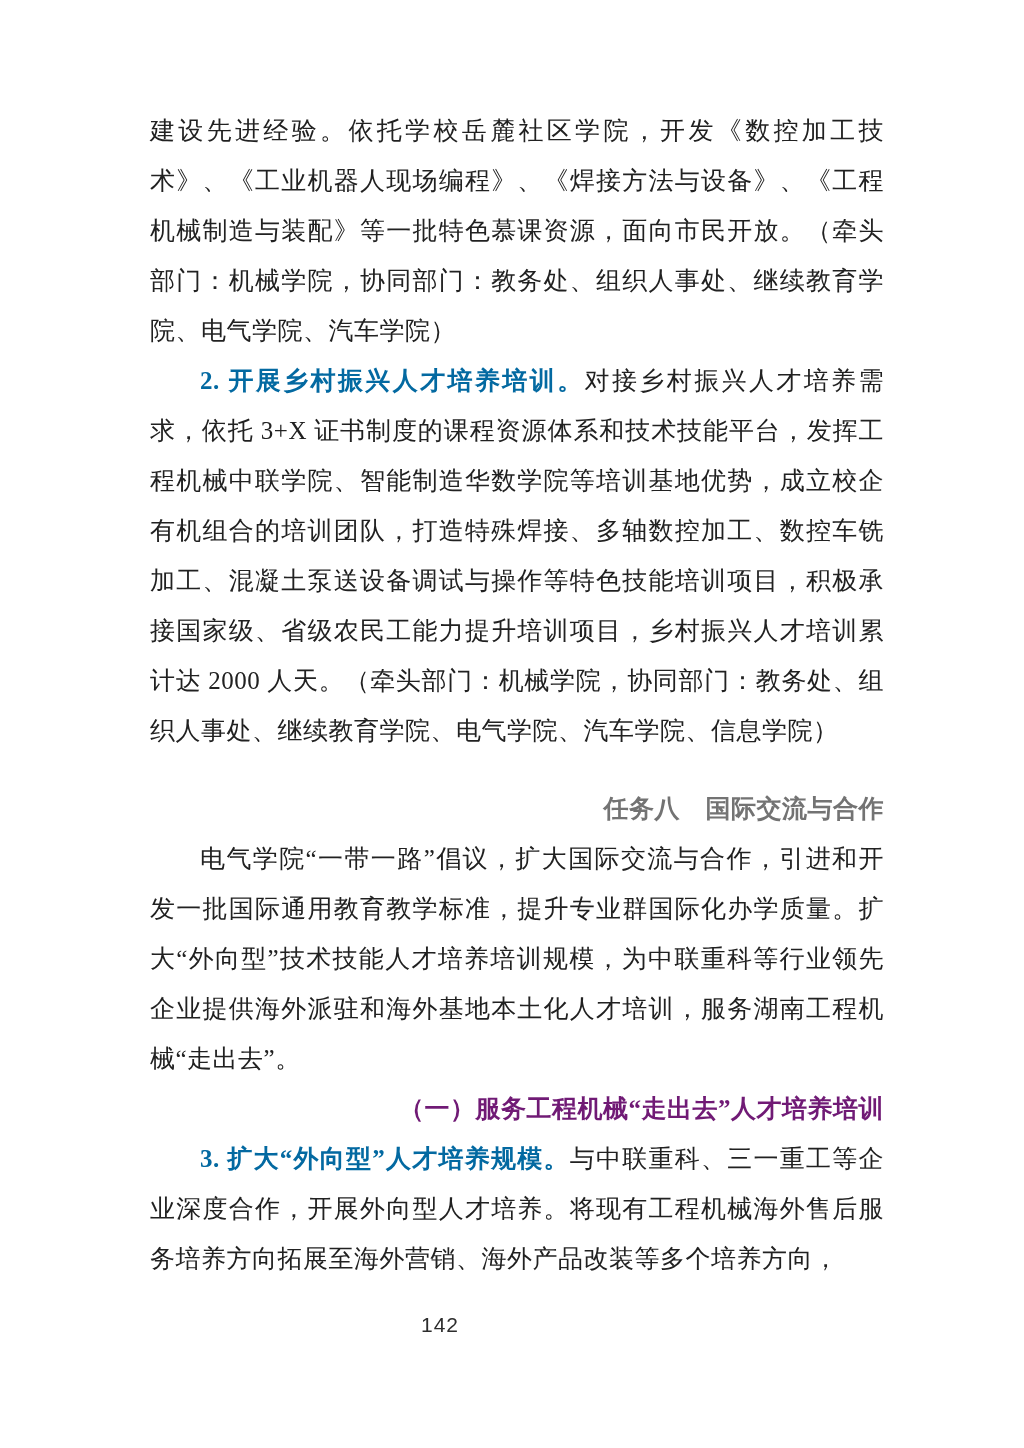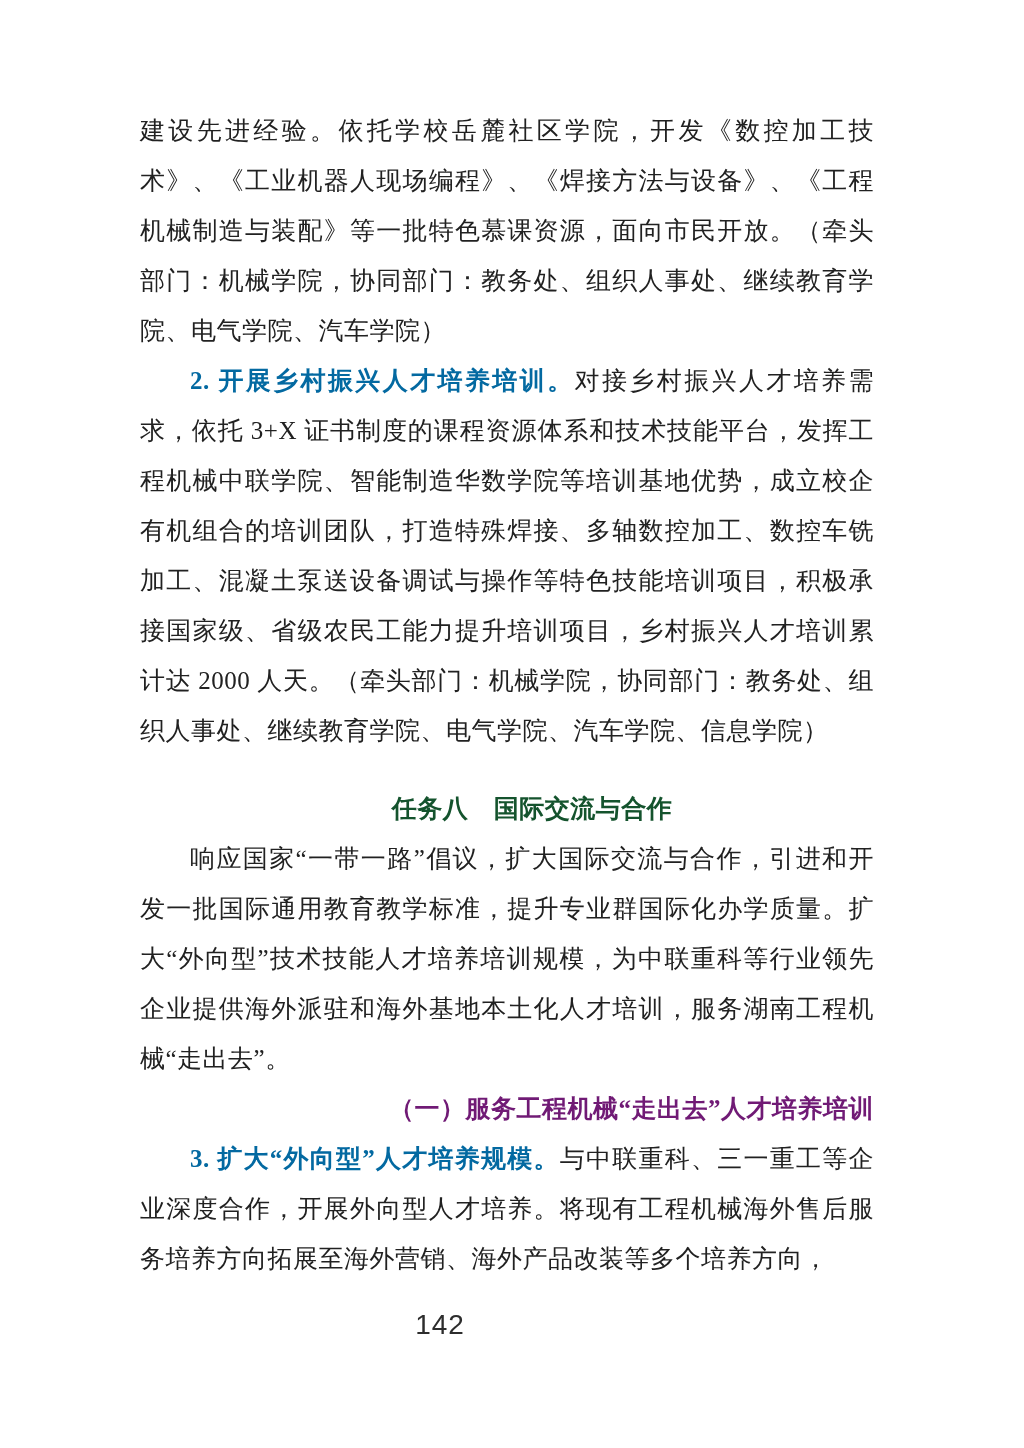--- a/index.html
+++ b/index.html
@@ -15,21 +15,21 @@
     font-family: "Liberation Serif", "DejaVu Serif", serif;
     color: #212121;
   }
   .page {
     position: absolute;
     inset: 0;
     background: #ffffff;
   }
   .text-block {
     position: absolute;
-    left: 140px;
+    left: 150px;
     top: 106px;
     width: 734px;
   }
   .text-block p {
     margin: 0;
     font-size: 25px;
     line-height: 50px;
     text-align: justify;
     letter-spacing: 0.5px;
   }
@@ -38,58 +38,58 @@
   }
   p.para-flush {
     text-indent: 0;
   }
   .lead-bold {
     font-weight: 700;
     color: #0369a1;
   }
   p.section-heading {
     font-weight: 700;
-    color: #14532d;
-    text-align: center;
+    color: #737373;
+    text-align: right;
     text-indent: 2em;
     margin-top: 28px;
   }
   p.sub-heading {
     font-weight: 700;
     color: #701a75;
     text-align: right;
     text-indent: 1.7em;
   }
   .page-number {
     position: absolute;
     top: 1310px;
     left: 0;
     width: 880px;
     text-align: center;
     font-family: "Liberation Sans", "DejaVu Sans", sans-serif;
-    font-size: 28px;
+    font-size: 21px;
     line-height: 30px;
     color: #2d2d2d;
     letter-spacing: 1px;
   }
 </style>
 </head>
 <body>
 
 <div class="page">
 
   <div class="text-block">
 
     <p class="para-flush">建设先进经验。依托学校岳麓社区学院，开发《数控加工技术》、《工业机器人现场编程》、《焊接方法与设备》、《工程机械制造与装配》等一批特色慕课资源，面向市民开放。（牵头部门：机械学院，协同部门：教务处、组织人事处、继续教育学院、电气学院、汽车学院）</p>
 
     <p class="para-indent"><span class="lead-bold">2. 开展乡村振兴人才培养培训。</span><span>对接乡村振兴人才培养需求，依托 3+X 证书制度的课程资源体系和技术技能平台，发挥工程机械中联学院、智能制造华数学院等培训基地优势，成立校企有机组合的培训团队，打造特殊焊接、多轴数控加工、数控车铣加工、混凝土泵送设备调试与操作等特色技能培训项目，积极承接国家级、省级农民工能力提升培训项目，乡村振兴人才培训累计达 2000 人天。（牵头部门：机械学院，协同部门：教务处、组织人事处、继续教育学院、电气学院、汽车学院、信息学院）</span></p>
 
     <p class="section-heading">任务八　国际交流与合作</p>
 
-    <p class="para-indent">响应国家“一带一路”倡议，扩大国际交流与合作，引进和开发一批国际通用教育教学标准，提升专业群国际化办学质量。扩大“外向型”技术技能人才培养培训规模，为中联重科等行业领先企业提供海外派驻和海外基地本土化人才培训，服务湖南工程机械“走出去”。</p>
+    <p class="para-indent">电气学院“一带一路”倡议，扩大国际交流与合作，引进和开发一批国际通用教育教学标准，提升专业群国际化办学质量。扩大“外向型”技术技能人才培养培训规模，为中联重科等行业领先企业提供海外派驻和海外基地本土化人才培训，服务湖南工程机械“走出去”。</p>
 
     <p class="sub-heading">（一）服务工程机械“走出去”人才培养培训</p>
 
     <p class="para-indent"><span class="lead-bold">3. 扩大“外向型”人才培养规模。</span><span>与中联重科、三一重工等企业深度合作，开展外向型人才培养。将现有工程机械海外售后服务培养方向拓展至海外营销、海外产品改装等多个培养方向，</span></p>
 
   </div>
 
   <div class="page-number">142</div>
 
 </div>

